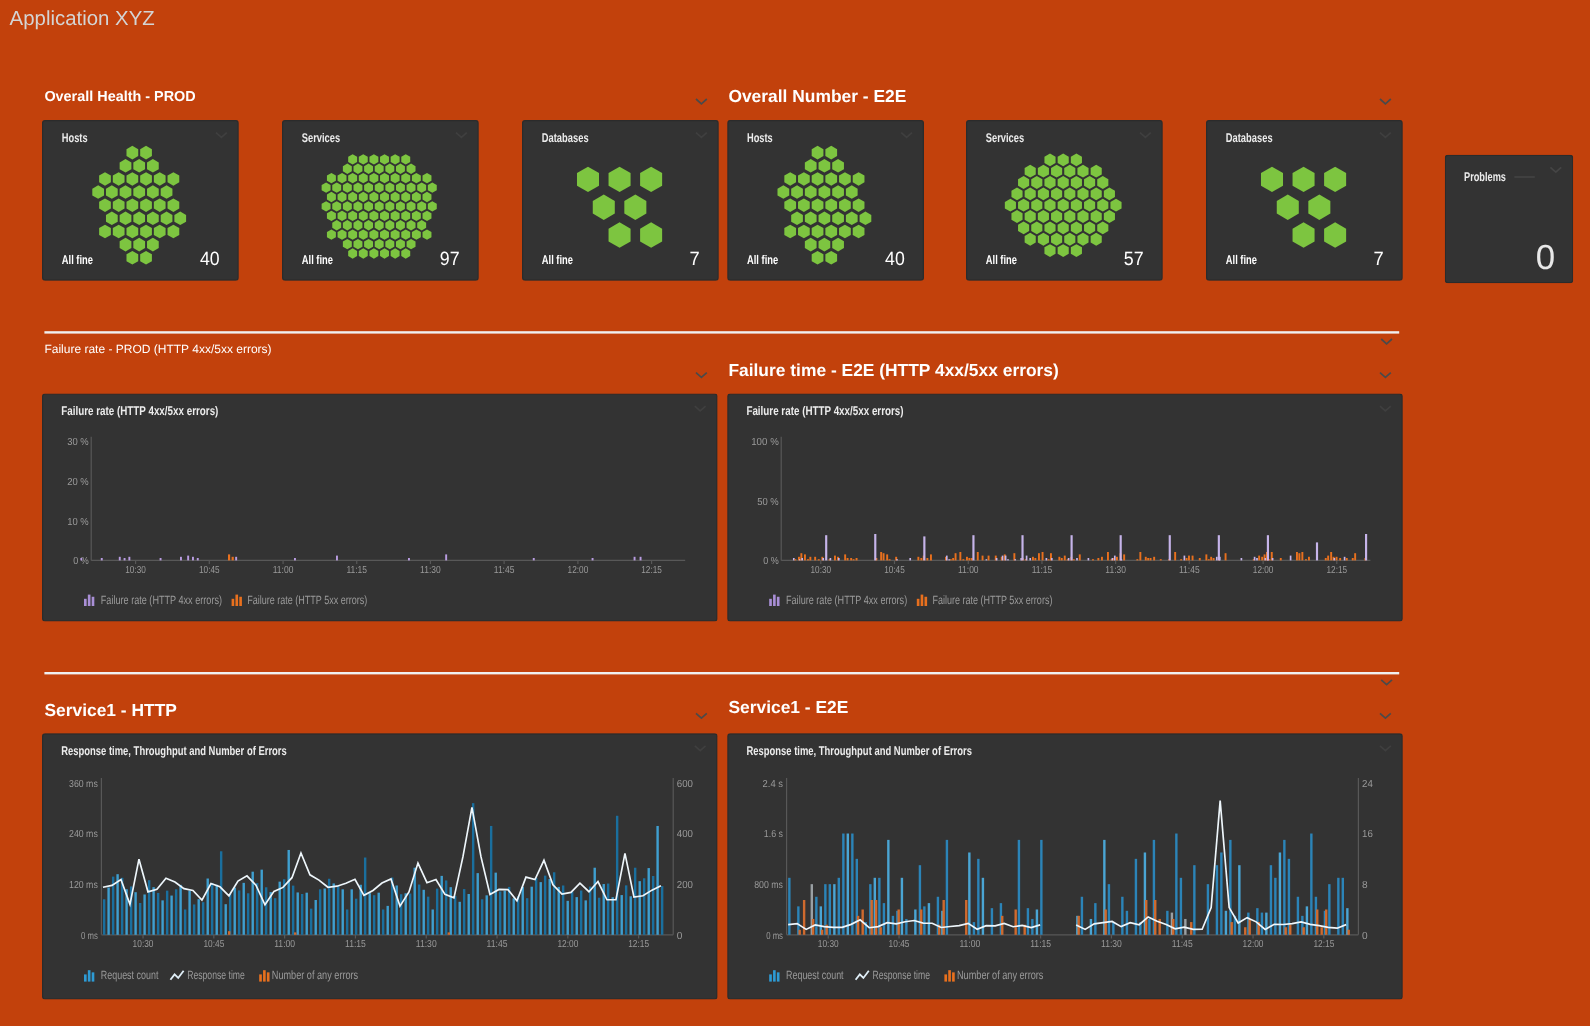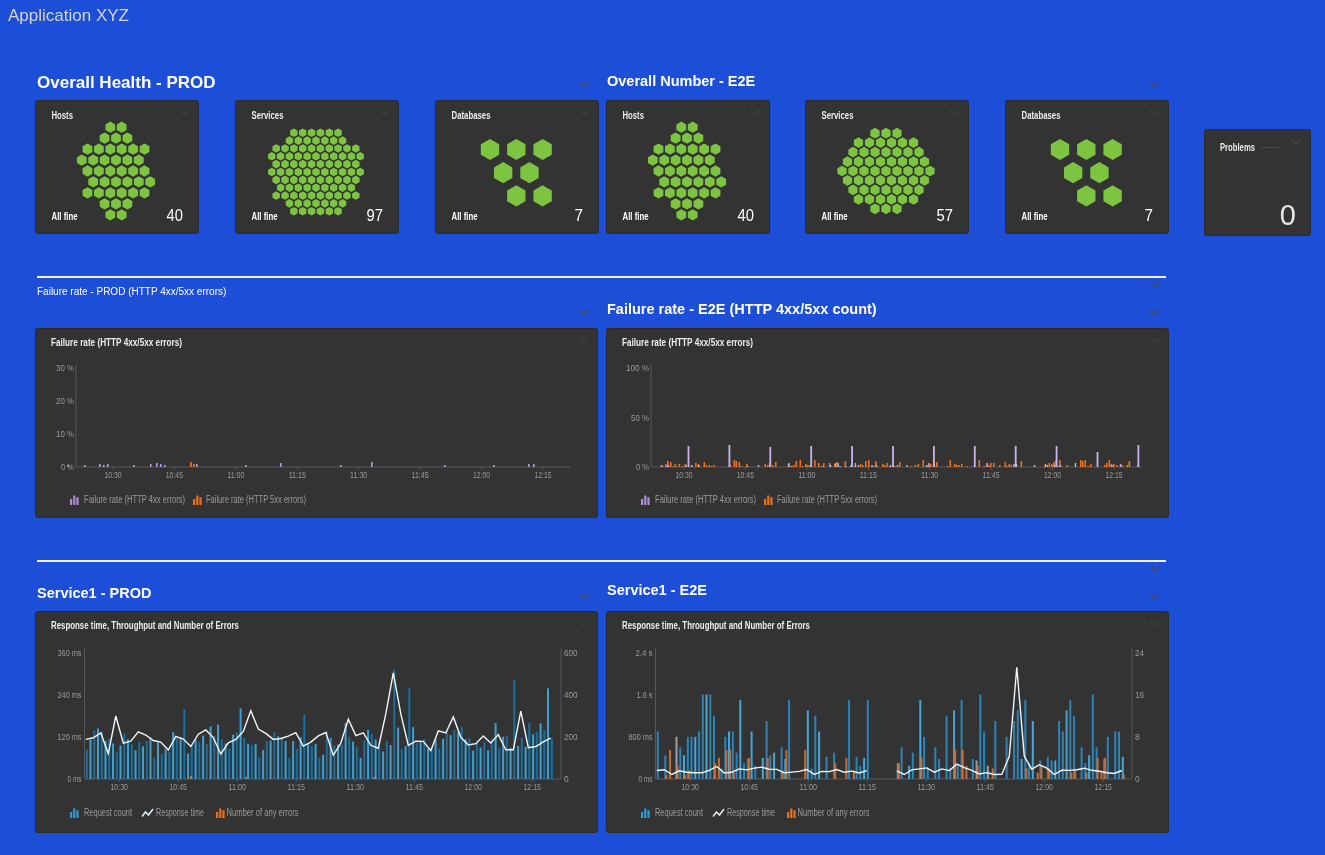--- a/index.html
+++ b/index.html
@@ -1,20 +1,20 @@
 <!DOCTYPE html>
 <html><head><meta charset="utf-8"><title>Application XYZ</title>
 <style>
 html,body{margin:0;padding:0;background:#232323;font-family:"Liberation Sans",sans-serif;}
-#page{position:relative;width:1325px;height:855px;background:#1d4ed8;overflow:hidden;}
+#page{position:relative;width:1325px;height:855px;background:#c2410c;overflow:hidden;}
 </style></head>
 <body>
 <div id="page">
 <div style="position:absolute;left:8px;top:6px;font-size:17px;color:#d4d4d4">Application XYZ</div>
-    <div style="position:absolute;left:37px;top:73px;font-size:17px;font-weight:bold;color:#fff">Overall Health - PROD</div>
+    <div style="position:absolute;left:37px;top:73px;font-size:12px;font-weight:bold;color:#fff">Overall Health - PROD</div>
     <svg style="position:absolute;left:578.5px;top:81px" width="12" height="8">
       <polyline points="1,1.5 5.5,5.5 10,1.5" fill="none" stroke="#4a4a4a" stroke-width="1.4"></polyline>
     </svg>
     <div style="position:absolute;left:607px;top:73px;font-size:14.5px;font-weight:bold;color:#fff">Overall Number - E2E</div>
     <svg style="position:absolute;left:1148.5px;top:81px" width="12" height="8">
       <polyline points="1,1.5 5.5,5.5 10,1.5" fill="none" stroke="#4a4a4a" stroke-width="1.4"></polyline>
     </svg>
     <svg style="position:absolute;left:35px;top:100px" width="164" height="134" viewBox="0 0 164 134" font-family="Liberation Sans, sans-serif">
       <rect x="0.5" y="0.5" width="163" height="133" rx="2" fill="#333333" stroke="#2b2b2b"></rect>
       <text x="16.5" y="18.5" font-size="10.5" fill="#ececec" font-weight="bold" text-anchor="start" textLength="21.5" lengthAdjust="spacingAndGlyphs">Hosts</text>
@@ -313,21 +313,21 @@
       <text x="92" y="95.5" font-size="29" fill="#e8e8e8" font-weight="300" text-anchor="end">0</text>
     </svg>
     <div style="position:absolute;left:37px;top:275.7px;width:1129px;height:2px;background:#f0f0f0"></div>
     <svg style="position:absolute;left:1150px;top:281px" width="12" height="8">
       <polyline points="1,1.5 5.5,5.5 10,1.5" fill="none" stroke="#4a4a4a" stroke-width="1.4"></polyline>
     </svg>
     <div style="position:absolute;left:37px;top:286px;font-size:10px;font-weight:normal;color:#fff">Failure rate - PROD (HTTP 4xx/5xx errors)</div>
     <svg style="position:absolute;left:578.5px;top:309px" width="12" height="8">
       <polyline points="1,1.5 5.5,5.5 10,1.5" fill="none" stroke="#4a4a4a" stroke-width="1.4"></polyline>
     </svg>
-    <div style="position:absolute;left:607px;top:301px;font-size:14.5px;font-weight:bold;color:#fff">Failure rate - E2E (HTTP 4xx/5xx count)</div>
+    <div style="position:absolute;left:607px;top:301px;font-size:14.5px;font-weight:bold;color:#fff">Failure time - E2E (HTTP 4xx/5xx errors)</div>
     <svg style="position:absolute;left:1148.5px;top:309px" width="12" height="8">
       <polyline points="1,1.5 5.5,5.5 10,1.5" fill="none" stroke="#4a4a4a" stroke-width="1.4"></polyline>
     </svg>
     <svg style="position:absolute;left:35px;top:328px" width="563" height="190" viewBox="0 0 563 190" font-family="Liberation Sans, sans-serif">
       <rect x="0.5" y="0.5" width="562" height="189" rx="2" fill="#333333" stroke="#2b2b2b"></rect>
       <text x="16" y="18" font-size="10.5" fill="#ececec" font-weight="bold" text-anchor="start" textLength="131" lengthAdjust="spacingAndGlyphs">Failure rate (HTTP 4xx/5xx errors)</text>
       <polyline points="544,10.5 548.5,14.5 553,10.5" fill="none" stroke="#3f3f3f" stroke-width="1.4"></polyline>
       <text x="39" y="43.2" font-size="8.5" fill="#9a9a9a" font-weight="normal" text-anchor="end" textLength="18" lengthAdjust="spacingAndGlyphs">30 %</text>
       <text x="39" y="76.2" font-size="8.5" fill="#9a9a9a" font-weight="normal" text-anchor="end" textLength="18" lengthAdjust="spacingAndGlyphs">20 %</text>
       <text x="39" y="109.2" font-size="8.5" fill="#9a9a9a" font-weight="normal" text-anchor="end" textLength="18" lengthAdjust="spacingAndGlyphs">10 %</text>
@@ -581,21 +581,21 @@
         <rect x="0" y="3.5" width="2.2" height="6" fill="#e8701e"></rect>
         <rect x="3.2" y="0" width="2.2" height="9.5" fill="#e8701e"></rect>
         <rect x="6.4" y="1.8" width="2.2" height="7.7" fill="#e8701e"></rect>
       </g>
       <text x="171" y="175.0" font-size="10" fill="#9a9a9a" font-weight="normal" text-anchor="start" textLength="100" lengthAdjust="spacingAndGlyphs">Failure rate (HTTP 5xx errors)</text>
     </svg>
     <div style="position:absolute;left:37px;top:560px;width:1129px;height:2px;background:#f0f0f0"></div>
     <svg style="position:absolute;left:1150px;top:565px" width="12" height="8">
       <polyline points="1,1.5 5.5,5.5 10,1.5" fill="none" stroke="#4a4a4a" stroke-width="1.4"></polyline>
     </svg>
-    <div style="position:absolute;left:37px;top:585px;font-size:14.5px;font-weight:bold;color:#fff">Service1 - PROD</div>
+    <div style="position:absolute;left:37px;top:585px;font-size:14.5px;font-weight:bold;color:#fff">Service1 - HTTP</div>
     <svg style="position:absolute;left:578.5px;top:593px" width="12" height="8">
       <polyline points="1,1.5 5.5,5.5 10,1.5" fill="none" stroke="#4a4a4a" stroke-width="1.4"></polyline>
     </svg>
     <div style="position:absolute;left:607px;top:582px;font-size:14.5px;font-weight:bold;color:#fff">Service1 - E2E</div>
     <svg style="position:absolute;left:1148.5px;top:593px" width="12" height="8">
       <polyline points="1,1.5 5.5,5.5 10,1.5" fill="none" stroke="#4a4a4a" stroke-width="1.4"></polyline>
     </svg>
     <svg style="position:absolute;left:35px;top:611px" width="563" height="222" viewBox="0 0 563 222" font-family="Liberation Sans, sans-serif">
       <rect x="0.5" y="0.5" width="562" height="221" rx="2" fill="#333333" stroke="#2b2b2b"></rect>
       <text x="16" y="18" font-size="10.5" fill="#ececec" font-weight="bold" text-anchor="start" textLength="188" lengthAdjust="spacingAndGlyphs">Response time, Throughput and Number of Errors</text>

